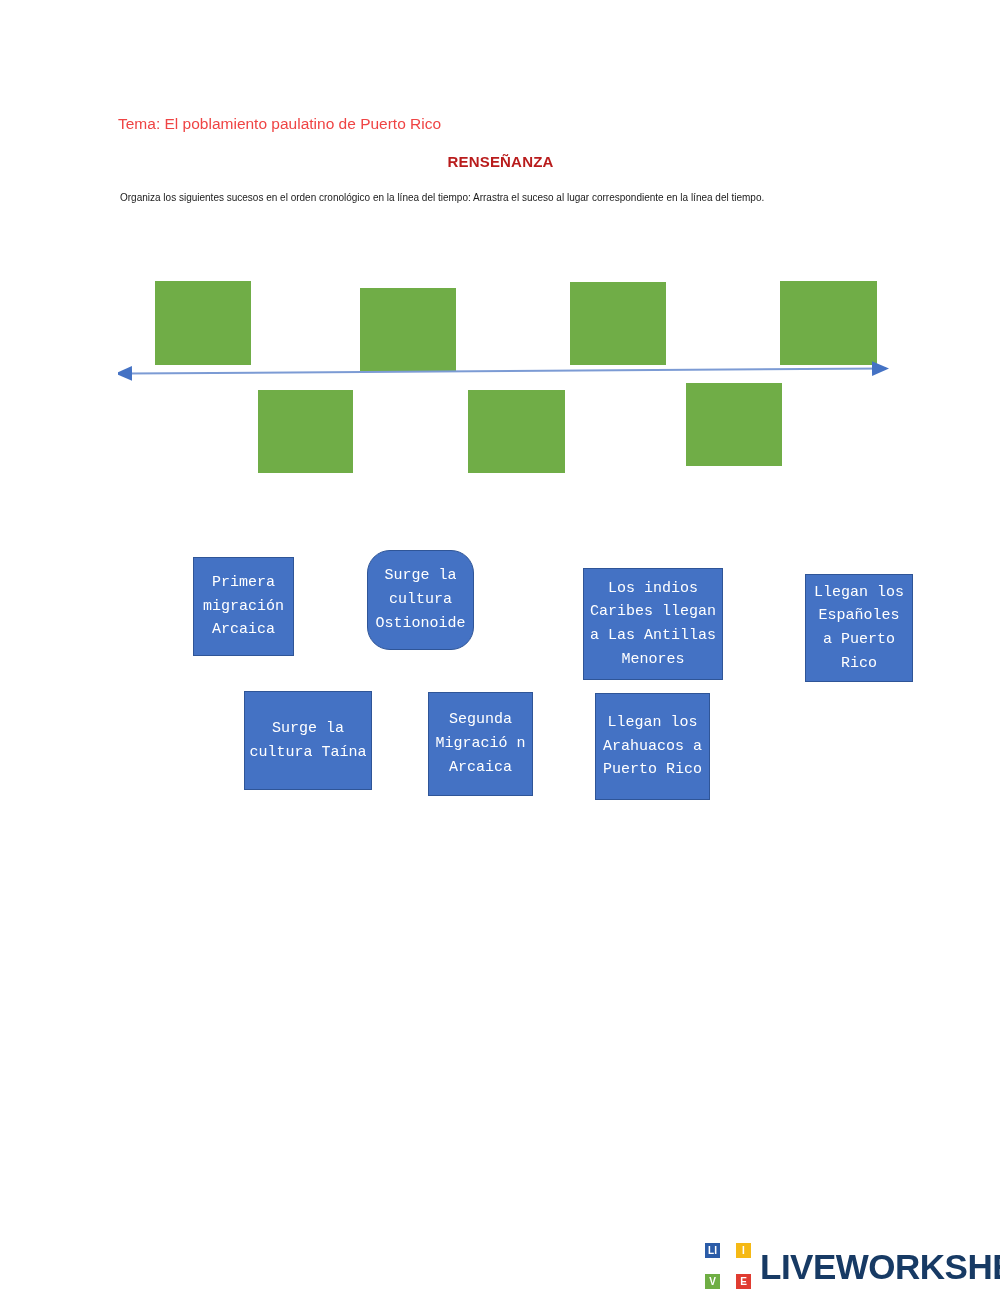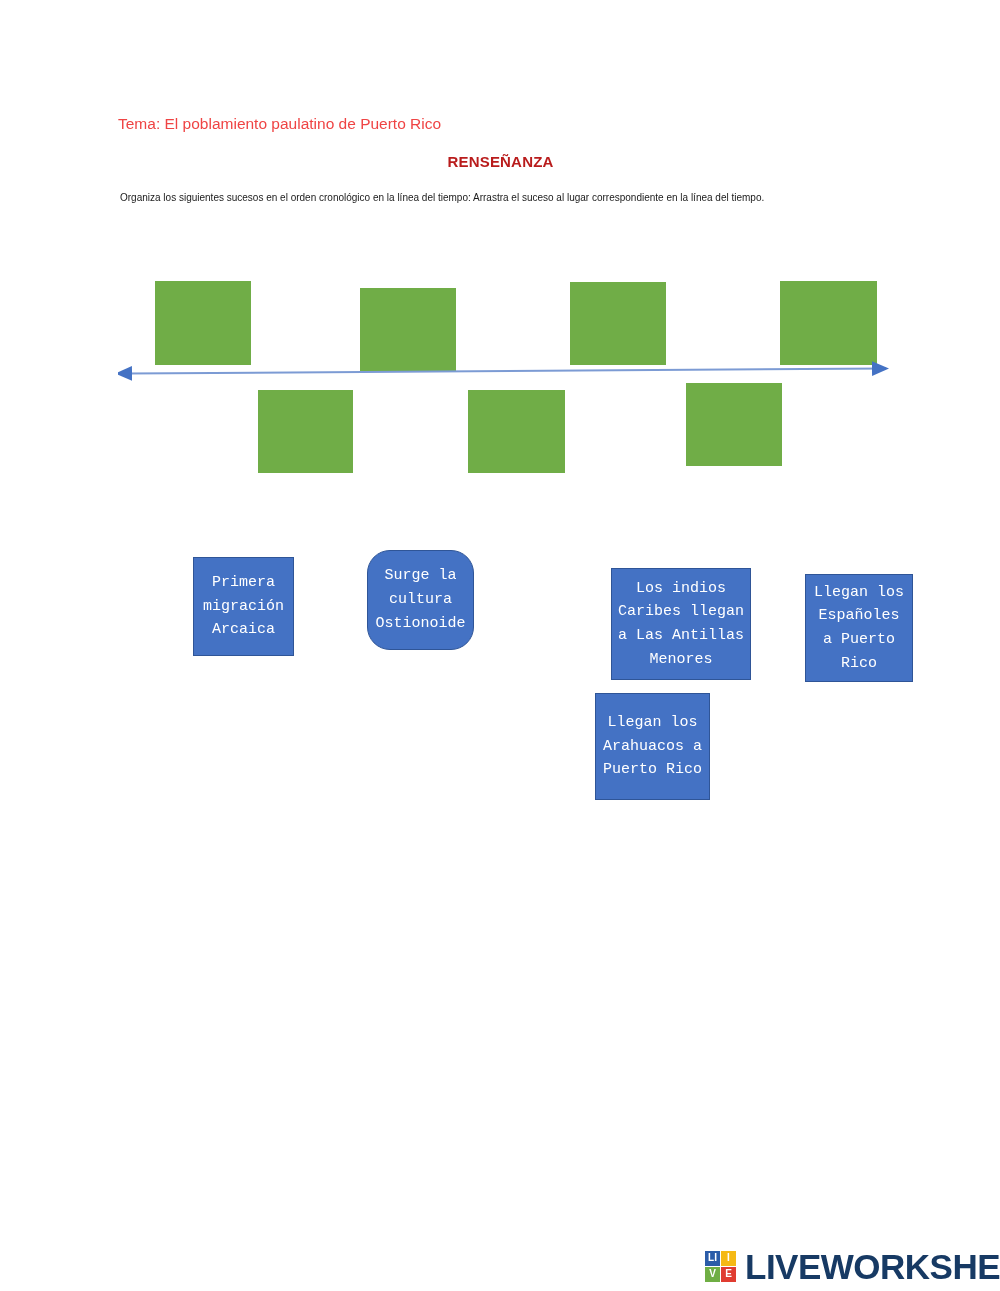--- a/index.html
+++ b/index.html
@@ -93,21 +93,21 @@
     left: 705px;
     top: 1244px;
     height: 44px;
     display: flex;
     align-items: center;
   }
   .lw-badge {
     display: grid;
     grid-template-columns: 15px 15px;
     grid-template-rows: 15px 15px;
-    gap: 1px;
+    gap: 16px;
     margin-right: 9px;
   }
   .lw-tile {
     display: flex;
     align-items: center;
     justify-content: center;
     font-size: 10px;
     font-weight: bold;
     color: #ffffff;
     font-family: "Liberation Sans", sans-serif;
@@ -158,29 +158,35 @@
   </div>
 
   <div class="card" style="left:193px; top:557px; width:101px; height:99px;">
     <span>Primera migración Arcaica</span>
   </div>
 
   <div class="card" style="left:367px; top:550px; width:107px; height:100px;border-radius:23px;">
     <span>Surge la cultura Ostionoide</span>
   </div>
 
-  <div class="card" style="left:583px; top:568px; width:140px; height:112px;margin-left:28px;">
+  <div class="card" style="left:583px; top:568px; width:140px; height:112px;">
     <span>Los indios Caribes llegan a Las Antillas Menores</span>
   </div>
 
   <div class="card" style="left:805px; top:574px; width:108px; height:108px;">
     <span>Llegan los Españoles a Puerto Rico</span>
   </div>
 
-
+  <div class="card" style="left:244px; top:691px; width:128px; height:99px;">
+    <span>Surge la cultura Taína</span>
+  </div>
+
+  <div class="card" style="left:428px; top:692px; width:105px; height:104px;">
+    <span>Segunda Migració n Arcaica</span>
+  </div>
 
   <div class="card" style="left:595px; top:693px; width:115px; height:107px;">
     <span>Llegan los Arahuacos a Puerto Rico</span>
   </div>
 
   <div class="lw-logo">
     <div class="lw-badge">
       <div class="lw-tile t-l">LI</div>
       <div class="lw-tile t-i">I</div>
       <div class="lw-tile t-v">V</div>

